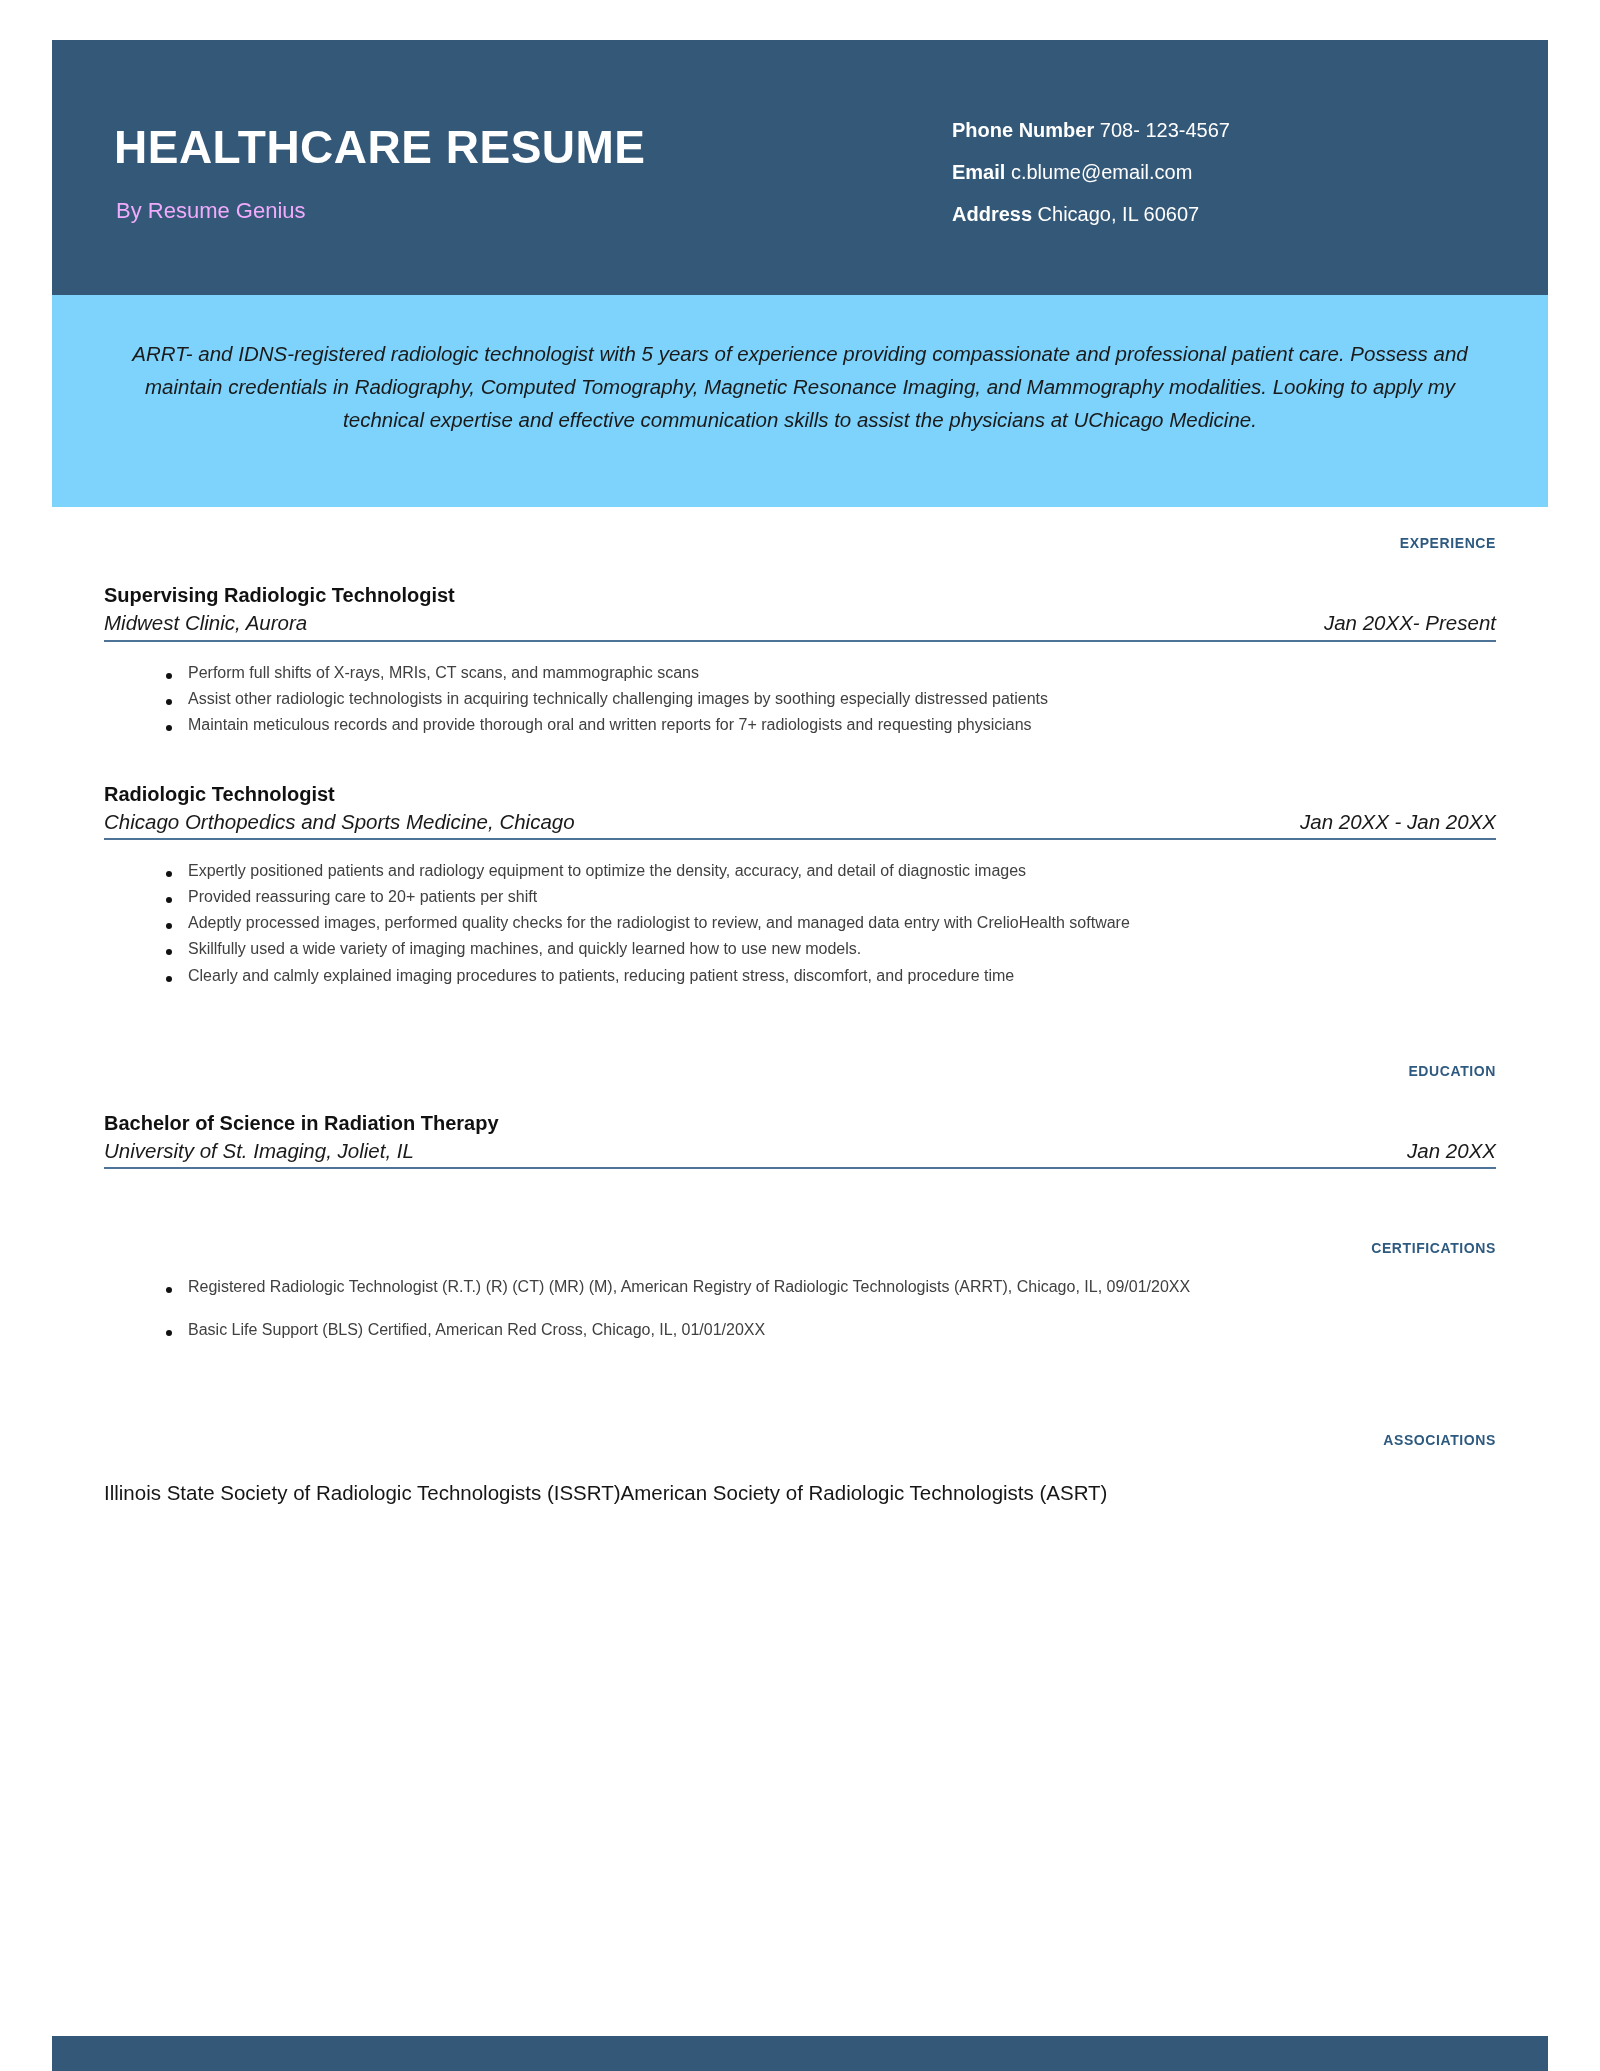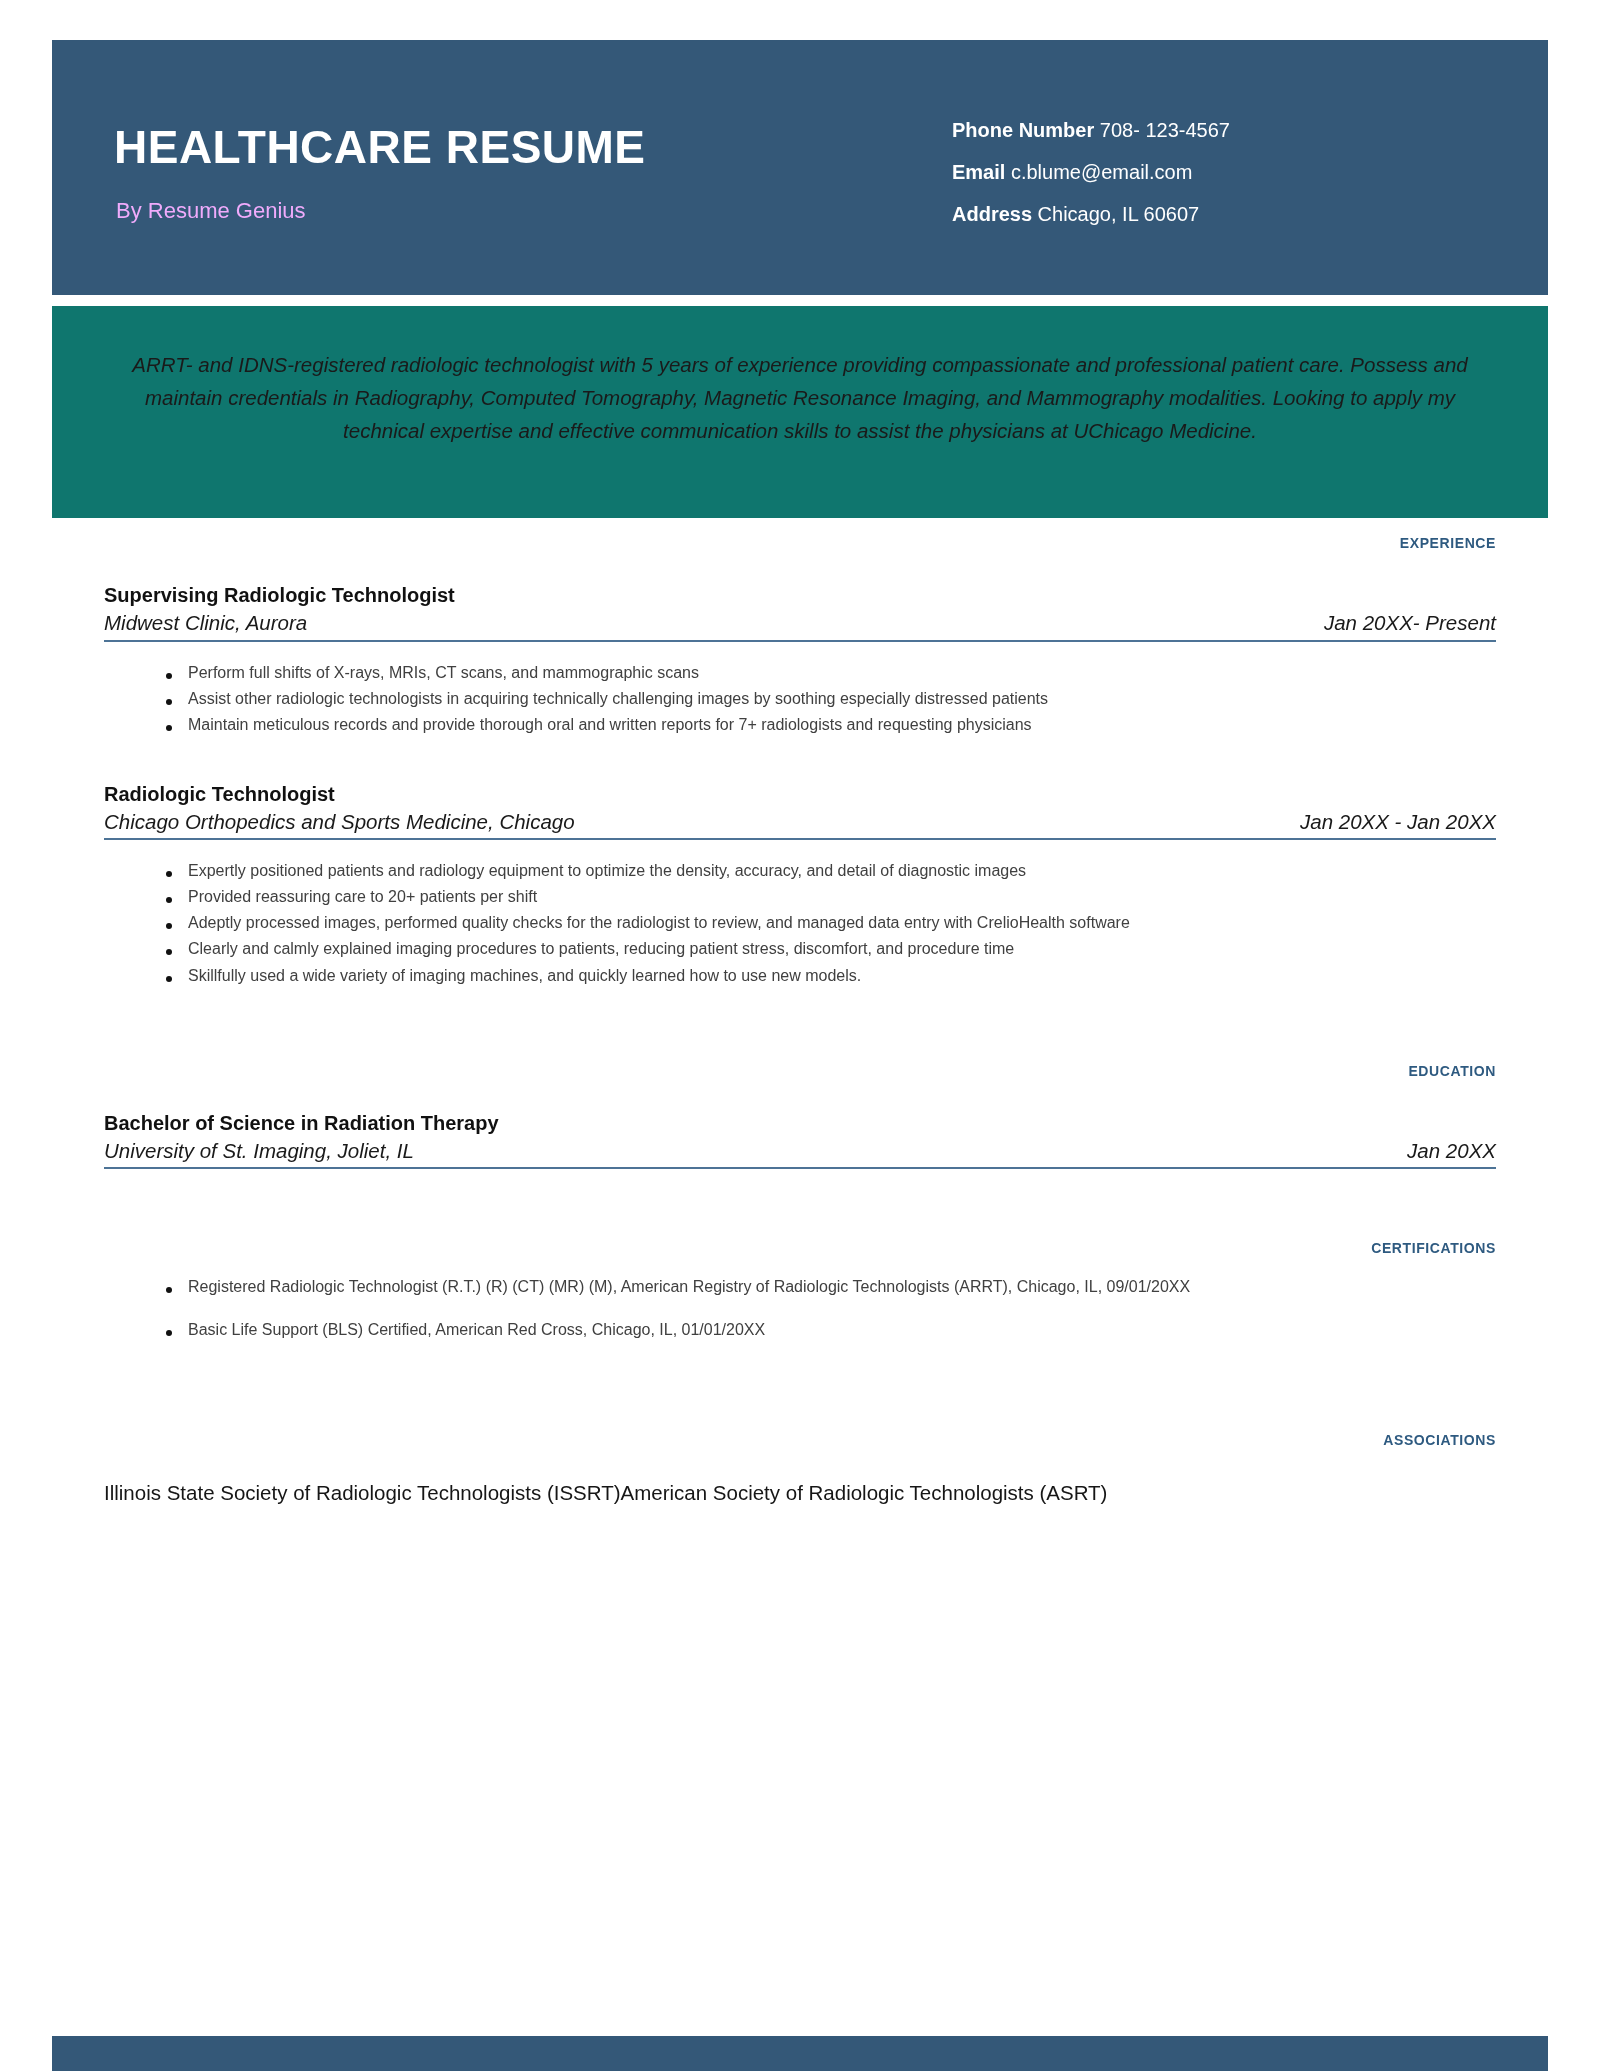--- a/index.html
+++ b/index.html
@@ -77,24 +77,24 @@
     font-weight: 700;
   }
   .contact-value {
     font-weight: 400;
   }
 
   
   .summary-band {
     position: absolute;
     left: 52px;
-    top: 306px;
+    top: 295px;
     width: 1496px;
     height: 212px;
-    background: #0f766e;
+    background: #7dd3fc;
     box-sizing: border-box;
   }
   .summary-text {
     position: absolute;
     left: 58px;
     top: 42px;
     width: 1380px;
     text-align: center;
     font-style: italic;
     font-size: 20.5px;
@@ -253,22 +253,22 @@
         <div class="entry" style="margin-top:46px;">
           <div class="entry-role">Radiologic Technologist</div>
           <div class="entry-line">
             <span class="entry-org">Chicago Orthopedics and Sports Medicine, Chicago</span>
             <span class="entry-date">Jan 20XX - Jan 20XX</span>
           </div>
           <ul class="bullets">
             <li>Expertly positioned patients and radiology equipment to optimize the density, accuracy, and detail of diagnostic images</li>
             <li>Provided reassuring care to 20+ patients per shift</li>
             <li>Adeptly processed images, performed quality checks for the radiologist to review, and managed data entry with CrelioHealth software</li>
+            <li>Skillfully used a wide variety of imaging machines, and quickly learned how to use new models.</li>
             <li>Clearly and calmly explained imaging procedures to patients, reducing patient stress, discomfort, and procedure time</li>
-            <li>Skillfully used a wide variety of imaging machines, and quickly learned how to use new models.</li>
           </ul>
         </div>
       </div>
 
       <div class="section-education">
         <div class="section-title">EDUCATION</div>
         <div class="entry">
           <div class="entry-role">Bachelor of Science in Radiation Therapy</div>
           <div class="entry-line">
             <span class="entry-org">University of St. Imaging, Joliet, IL</span>

